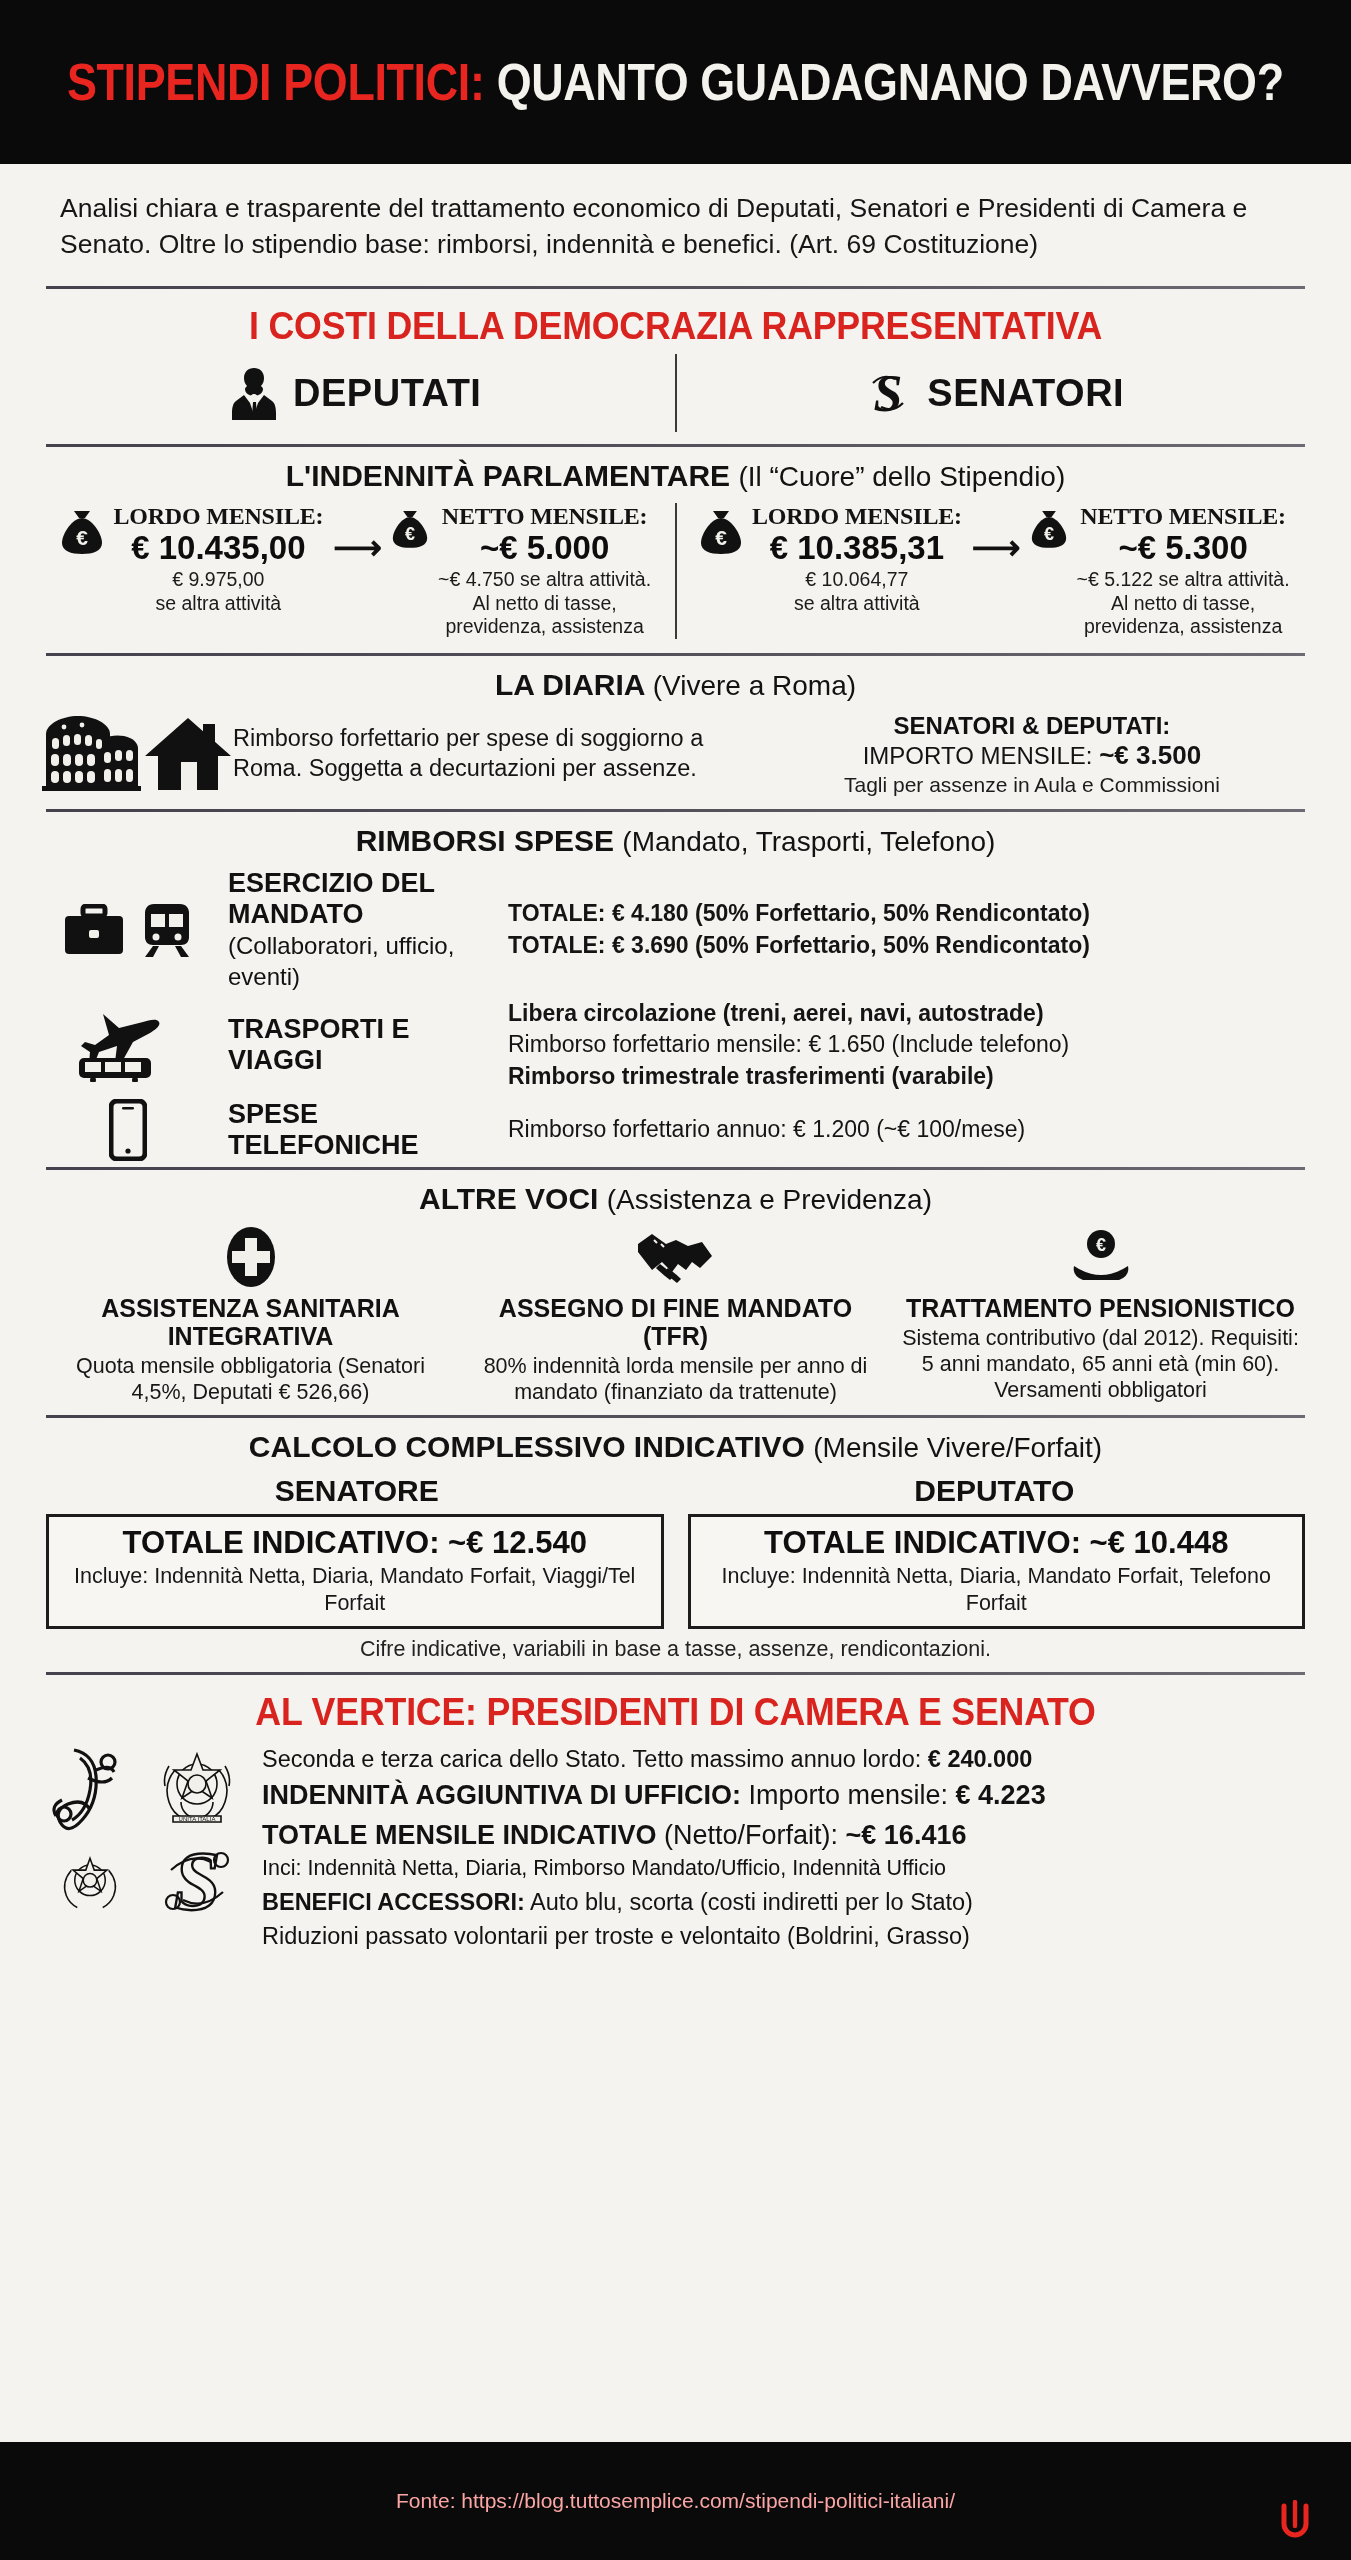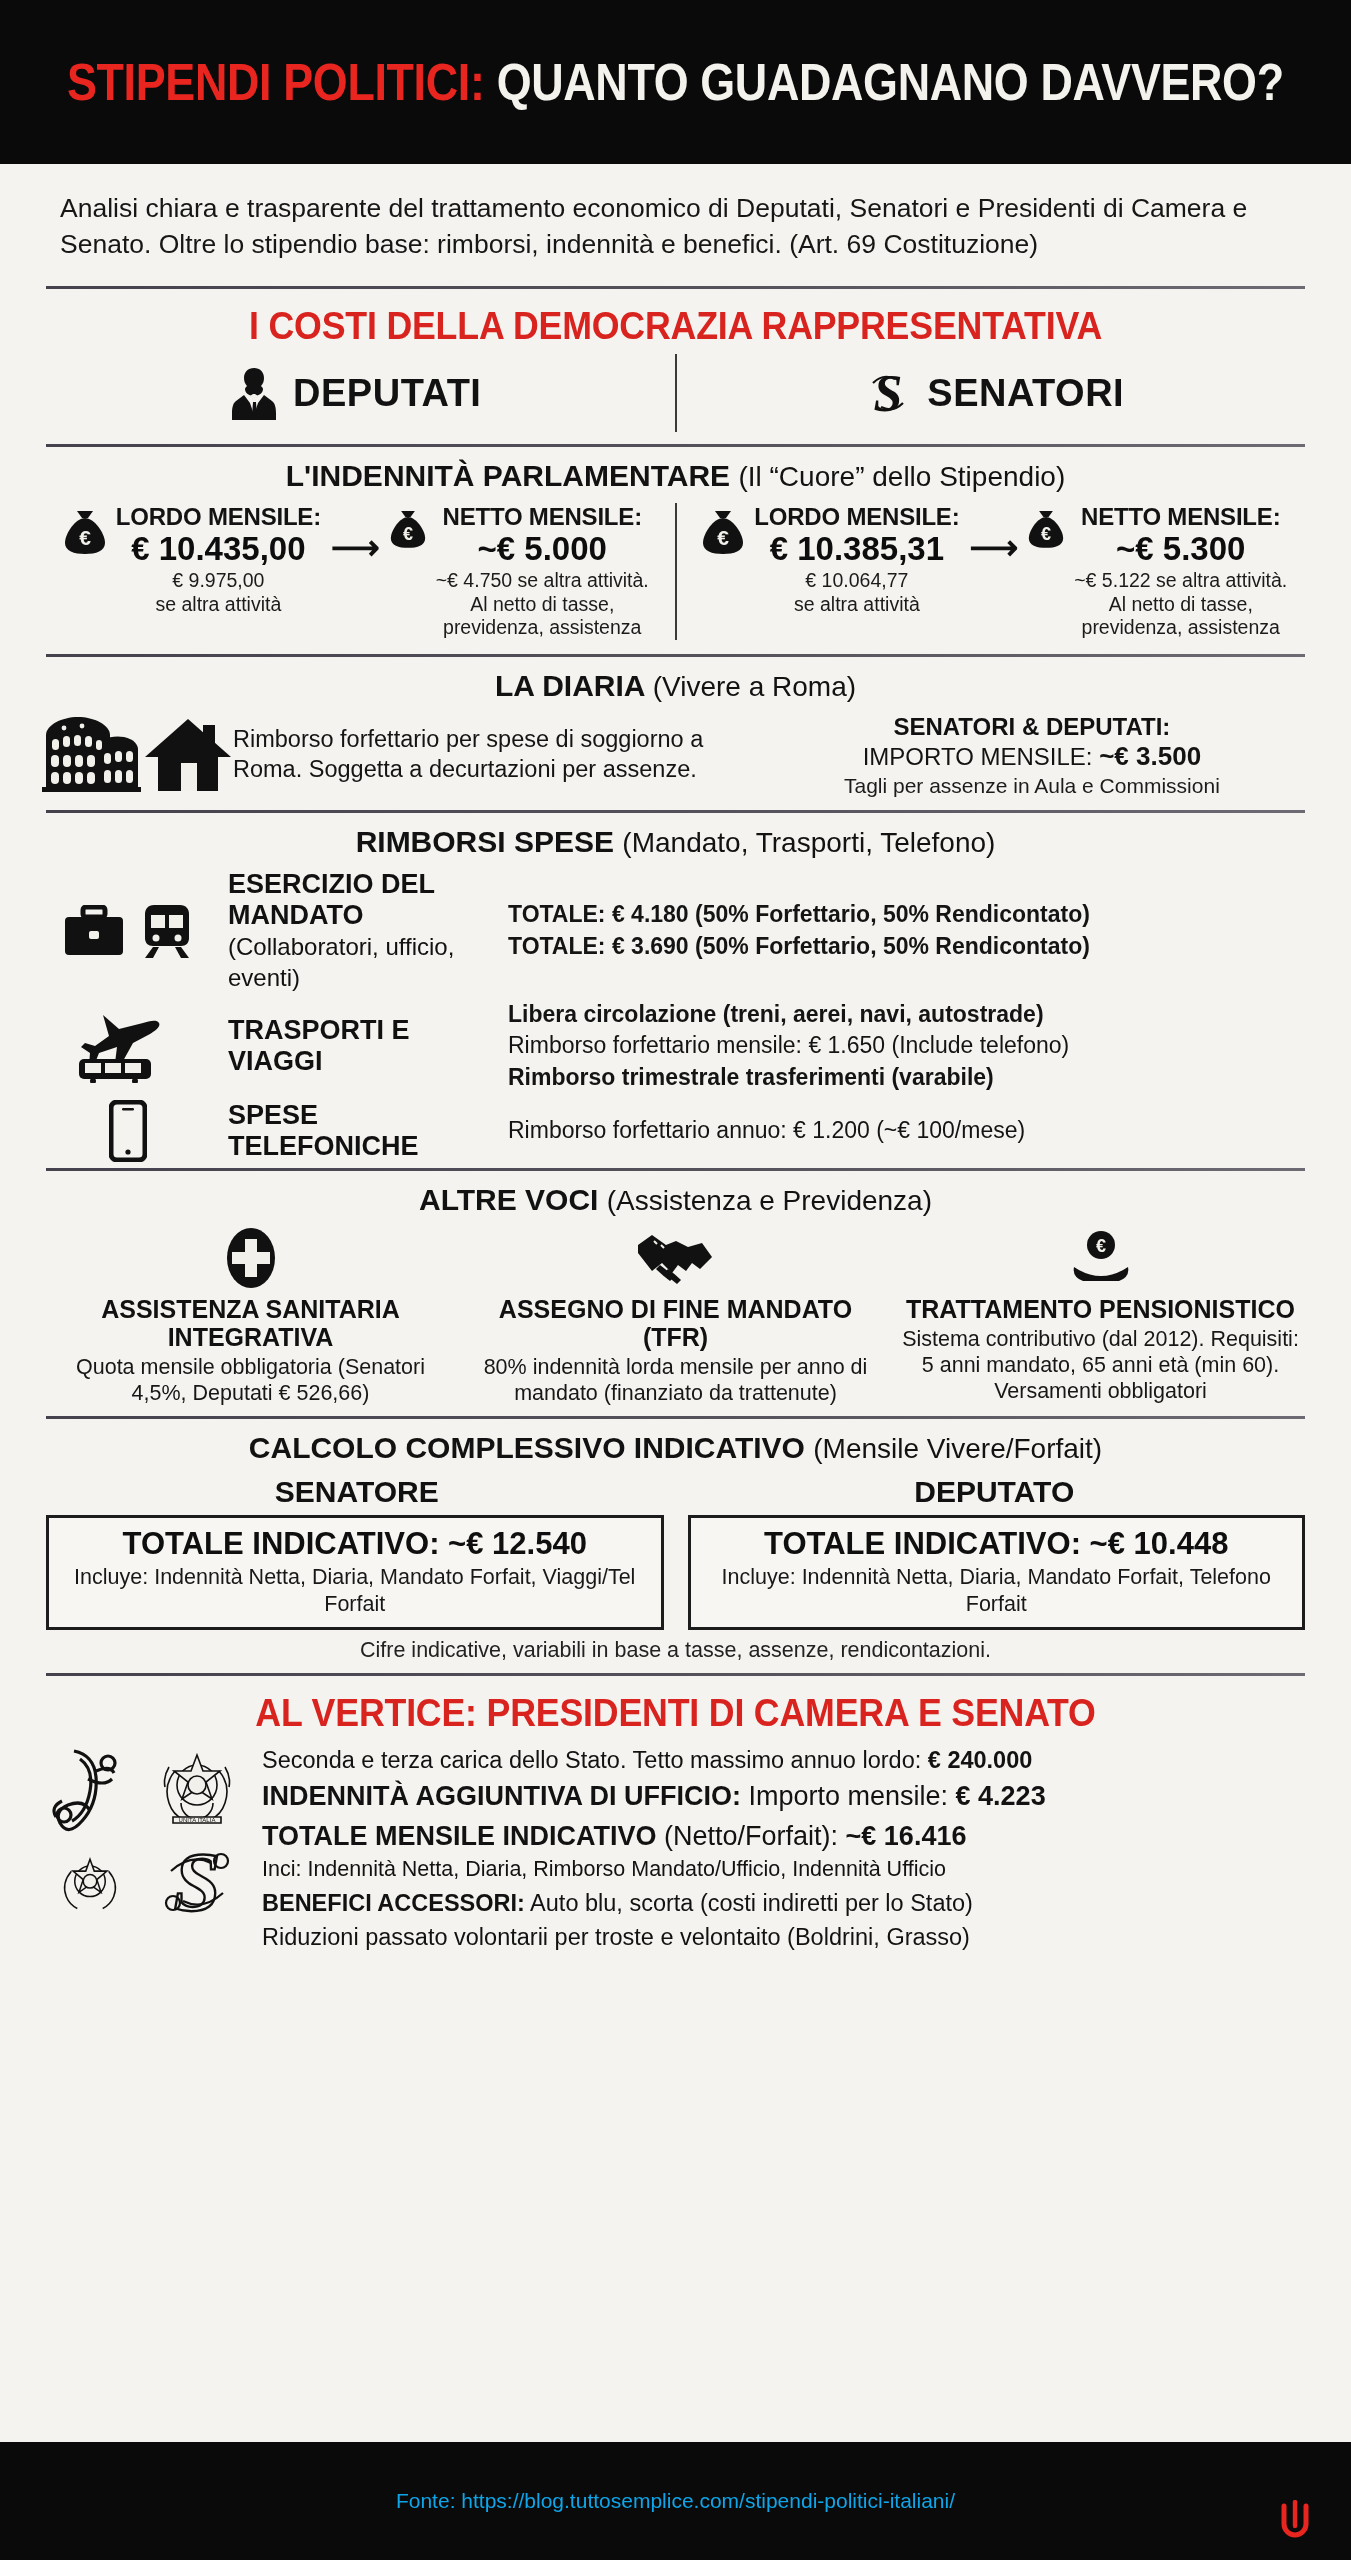--- a/index.html
+++ b/index.html
@@ -118,21 +118,21 @@
     flex: 1;
     display: flex;
     align-items: flex-start;
     justify-content: center;
     gap: 6px;
   }
   .money-block { display: flex; align-items: flex-start; gap: 10px; max-width: 300px; }
   .bag { flex: none; margin-top: 6px; }
   .mb-txt { text-align: center; }
   .mb-label {
-    font-family: Liberation Sans, sans-serif;
+    font-family: Liberation Serif, serif;
     font-weight: 700; font-size: 24px; color: #131313;
     white-space: nowrap; letter-spacing: -0.2px;
   }
   .mb-amount {
     font-family: "Liberation Sans Narrow","Liberation Sans",sans-serif;
     font-weight: 700; font-size: 33px; color: #0d0d0d;
     white-space: nowrap; line-height: 1.1;
   }
   .mb-note { font-size: 19.5px; color: #1b1b1b; line-height: 1.2; margin-top: 2px; }
   .arrow { font-size: 34px; color: #111; margin: 24px 4px 0; font-weight: 700; }
@@ -209,21 +209,21 @@
   
   .foot {
     background: #0a0a0a;
     min-height: 118px;
     display: flex;
     align-items: center;
     justify-content: center;
     position: relative;
     padding: 10px 120px;
   }
-  .foot-src { color: #0ea5e9; font-size: 21px; text-align: center; }
+  .foot-src { color: #fca5a5; font-size: 21px; text-align: center; }
   .foot-logo {
     position: absolute; right: 34px; bottom: 18px;
     width: 44px; height: 44px;
     display: flex; align-items: center; justify-content: center;
   }
   svg { display: block; }
 </style>
 </head>
 <body>
 

